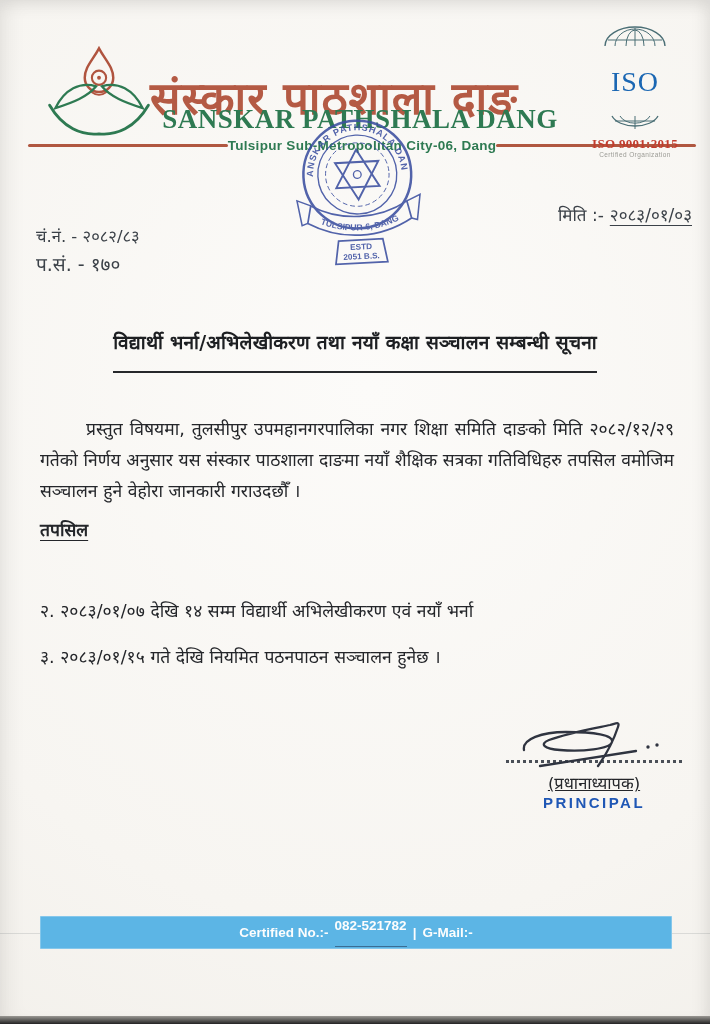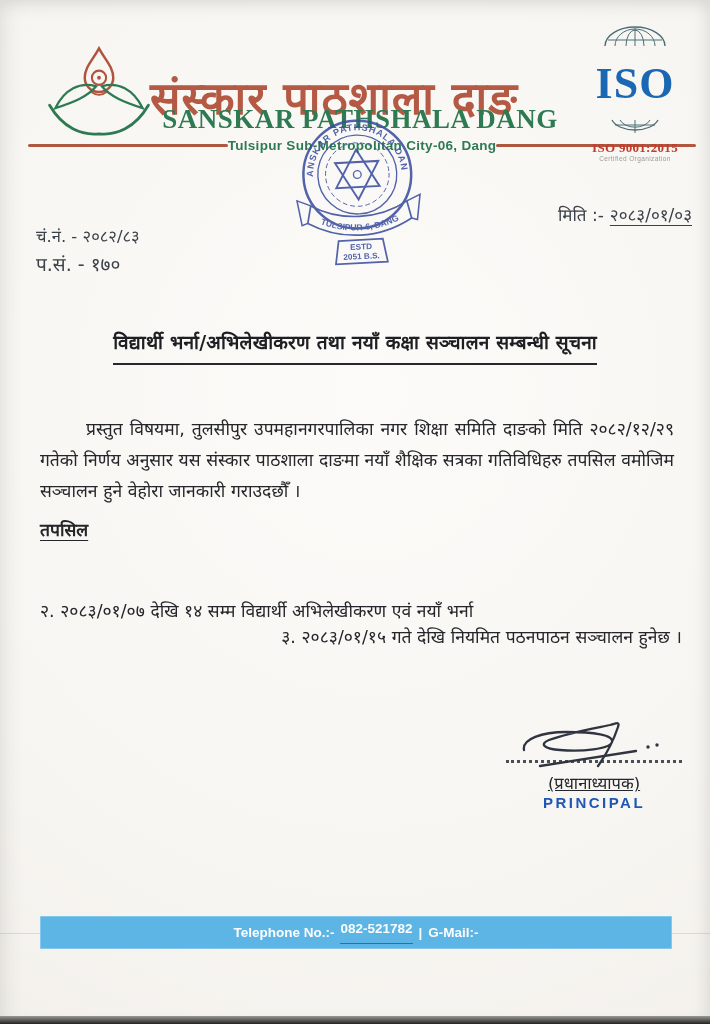--- a/index.html
+++ b/index.html
@@ -29,72 +29,72 @@
   }
   .address-row{
     position:absolute;left:28px;right:14px;top:138px;
     display:flex;align-items:center;
   }
   .address-row .rule{flex:1;height:3px;background:#b05740;border-radius:2px;}
   .address-text{
     font-size:13.5px;font-weight:700;color:#2e7a52;white-space:nowrap;letter-spacing:.3px;
   }
   .iso-badge{position:absolute;right:4px;top:26px;width:142px;text-align:center;line-height:1;}
-  .iso-word{font-size:44px;font-weight:700;color:#1b67b3;letter-spacing:1px;margin:13px 0;}
+  .iso-word{font-size:28px;font-weight:400;color:#1b67b3;letter-spacing:1px;margin:19px 0;}
   .iso-standard{font-size:13px;font-weight:700;color:#c23b2c;margin-top:4px;letter-spacing:.3px;text-align:center;}
   .iso-note{font-size:6.5px;color:#9a9a94;margin-top:2px;letter-spacing:.4px;filter:blur(.3px);}
 
   
   .stamp{position:absolute;left:281px;top:104px;width:154px;height:168px;transform:rotate(-3deg);opacity:.88;}
 
   
   .hand{color:#3b4148;}
   .date-line{position:absolute;right:18px;top:175px;font-size:17px;white-space:nowrap;}
   .date-value{text-decoration:underline;text-underline-offset:4px;margin-left:6px;}
   .ref1{position:absolute;left:36px;top:196px;font-size:16.5px;}
   .ref2{position:absolute;left:36px;top:223px;font-size:19px;}
 
   
   .notice-title-wrap{position:absolute;left:0;right:0;top:301px;text-align:center;}
   .notice-title{
     display:inline-block;font-size:19px;font-weight:700;color:#1d1f22;
-    border-bottom:2px solid #26282b;padding-bottom:8px;letter-spacing:.2px;
+    border-bottom:2px solid #26282b;padding-bottom:16px;letter-spacing:.2px;
   }
   .para{
     position:absolute;left:40px;right:36px;top:386px;
     font-size:17.5px;line-height:1.78;color:#24262a;
     text-align:justify;text-indent:46px;
   }
   .tapasil{
     position:absolute;left:40px;top:489px;font-size:17.5px;font-weight:700;color:#24262a;
     text-decoration:underline;text-underline-offset:4px;
   }
   .list-item{position:absolute;left:40px;right:28px;font-size:17.5px;color:#24262a;white-space:nowrap;}
   .li-1{top:526px;}
   .li-2{top:570px;}
-  .li-3{top:596px;text-align:right;}
+  .li-3{top:616px;}
 
   
   .sig-block{position:absolute;right:20px;top:714px;width:192px;text-align:center;}
   .sig-svg{display:block;margin:0 auto;}
   .dotline{width:176px;margin:-16px auto 0;border-bottom:3px dotted #4a4f57;height:0;}
   .sig-designation{margin-top:8px;font-size:16.5px;color:#24262a;text-decoration:underline;}
   .principal{
     font-size:15px;font-weight:700;color:#1f57b5;letter-spacing:2.5px;
   }
 
   
   .footer-hairline{position:absolute;left:0;right:0;top:933px;height:1px;background:rgba(60,70,80,.14);}
   .footer-bar{
     position:absolute;left:40px;right:38px;top:916px;height:33px;background:#5cb5e5;
     display:flex;align-items:center;justify-content:center;gap:6px;
     font-size:13.5px;font-weight:600;color:#fdfdfd;border-radius:1px;
     box-shadow:0 0 0 1px rgba(255,255,255,.25) inset;
   }
-  .footer-bar .u{border-bottom:1.5px solid rgba(36,62,92,.6);padding-bottom:7px;}
+  .footer-bar .u{border-bottom:1.5px solid rgba(36,62,92,.6);padding-bottom:13px;}
   .bottom-edge{
     position:absolute;left:0;right:0;bottom:0;height:8px;
     background:linear-gradient(#9a9893,#232323);
   }
 </style>
 </head>
 <body>
 
 <div class="page">
 
@@ -199,20 +199,20 @@
       <circle cx="140" cy="33" r="1.7" fill="#2f3440"></circle>
       <circle cx="149" cy="31" r="1.7" fill="#2f3440"></circle>
     </svg>
     <div class="dotline"></div>
     <div class="sig-designation dev">(प्रधानाध्यापक)</div>
     <div class="principal sans-en">PRINCIPAL</div>
   </div>
 
   <div class="footer-hairline"></div>
   <div class="footer-bar sans-en">
-    <span>Telephone No.:-</span>
+    <span>Certified No.:-</span>
     <span class="u">082-521782</span>
     <span>|</span>
     <span>G-Mail:-</span>
   </div>
 
   <div class="bottom-edge"></div>
 </div>
 
 </body></html>

